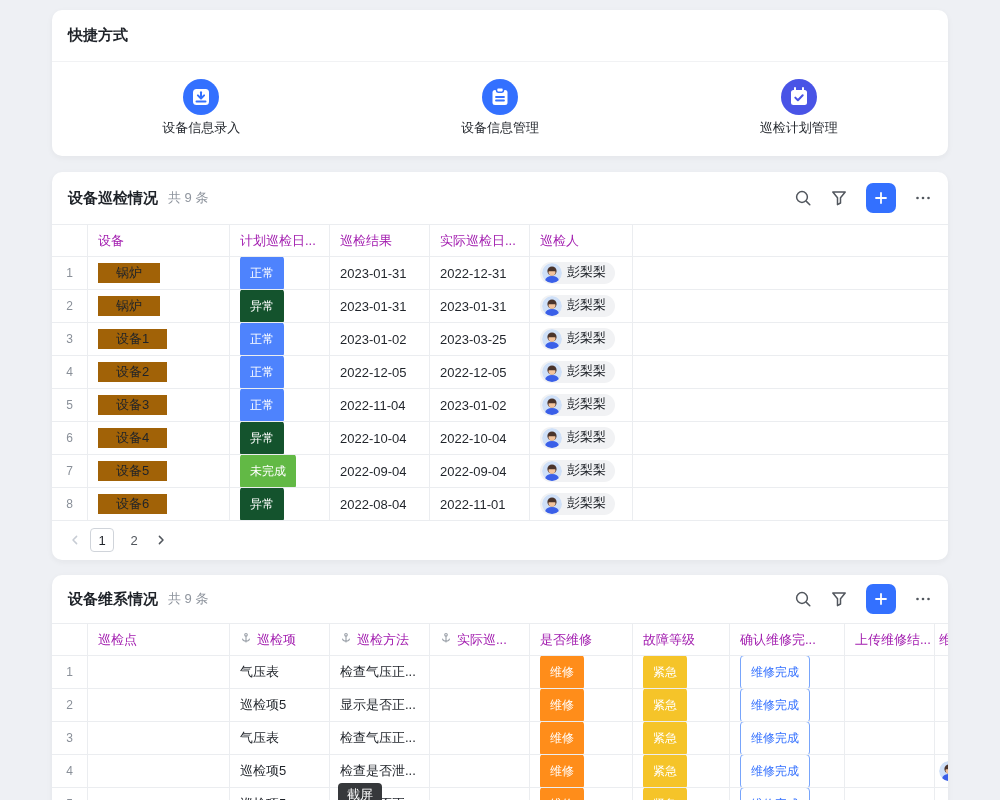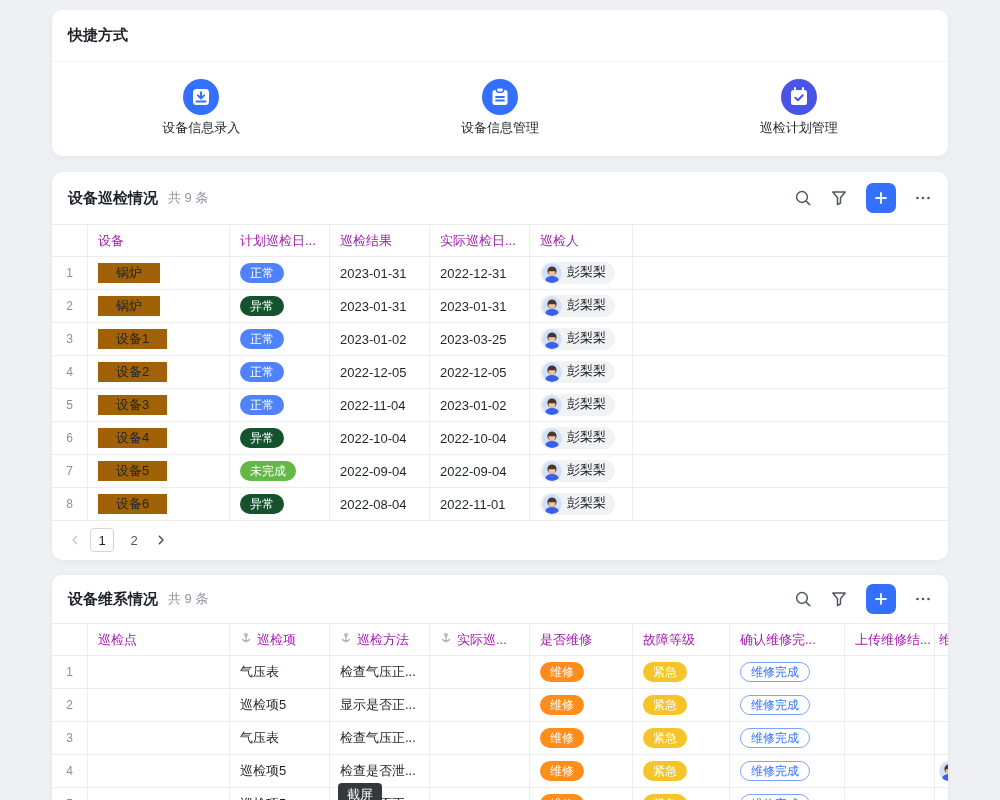--- a/index.html
+++ b/index.html
@@ -41,21 +41,21 @@
         white-space:nowrap;overflow:hidden}
   .cell.th{color:#a21caf;gap:5px}
   .cell.idx{justify-content:center;color:#8a9099;font-size:12px;padding:0}
   .cell.fill{border-right:none;padding:0 4px}
 
   .tag{background:#a16207;border-radius:0;padding:1px 18px;line-height:18px}
   .ptag{background:#f1f2f4;border-radius:12px;padding:1px 9px 1px 2px;
         display:inline-flex;align-items:flex-start;gap:5px}
   .avatar{width:20px;height:20px;border-radius:50%;overflow:hidden;display:inline-flex;flex:none}
 
-  .pill{height:20px;padding:0 10px;border-radius:10px;color:#fff;font-size:12px;
+  .pill{height:35px;padding:0 10px;border-radius:4px;color:#fff;font-size:12px;
         display:inline-flex;align-items:center;flex:none}
   .pill[data-color="blue"]{background:#4e83fd}
   .pill[data-color="red"]{background:#14532d}
   .pill[data-color="green"]{background:#62b945}
   .pill[data-color="orange"]{background:#ff8d1a}
   .pill[data-color="yellow"]{background:#f5c429}
   .pill[data-color="outline-blue"]{background:#fff;border:1px solid #78a5fb;color:#3370ff}
 
   .pagination{display:flex;align-items:center;gap:8px;padding:0 16px;height:38px}
   .pg-arrow{display:flex;cursor:pointer}

